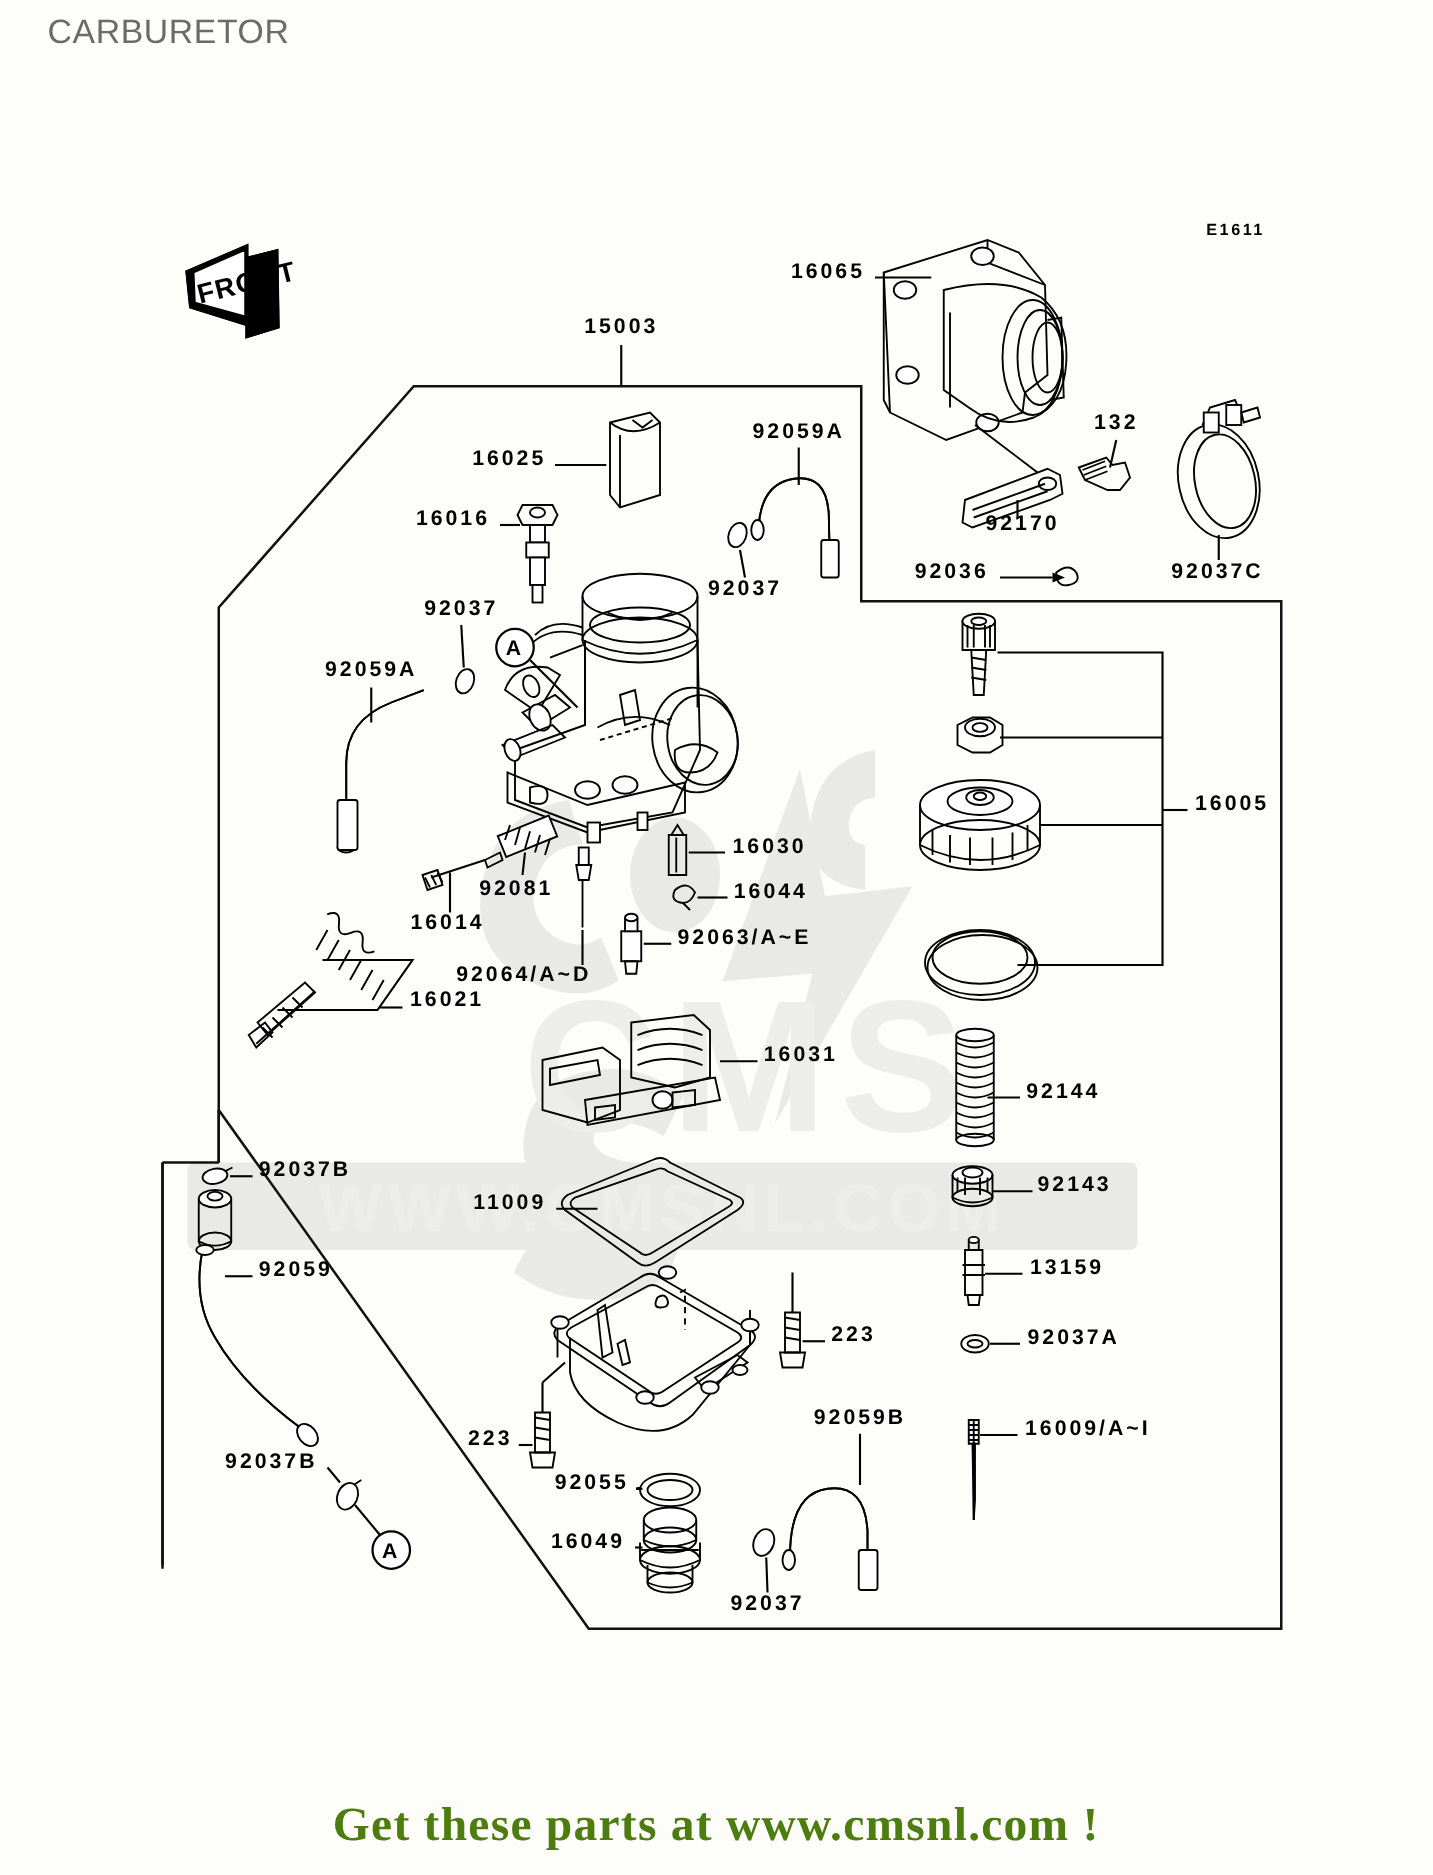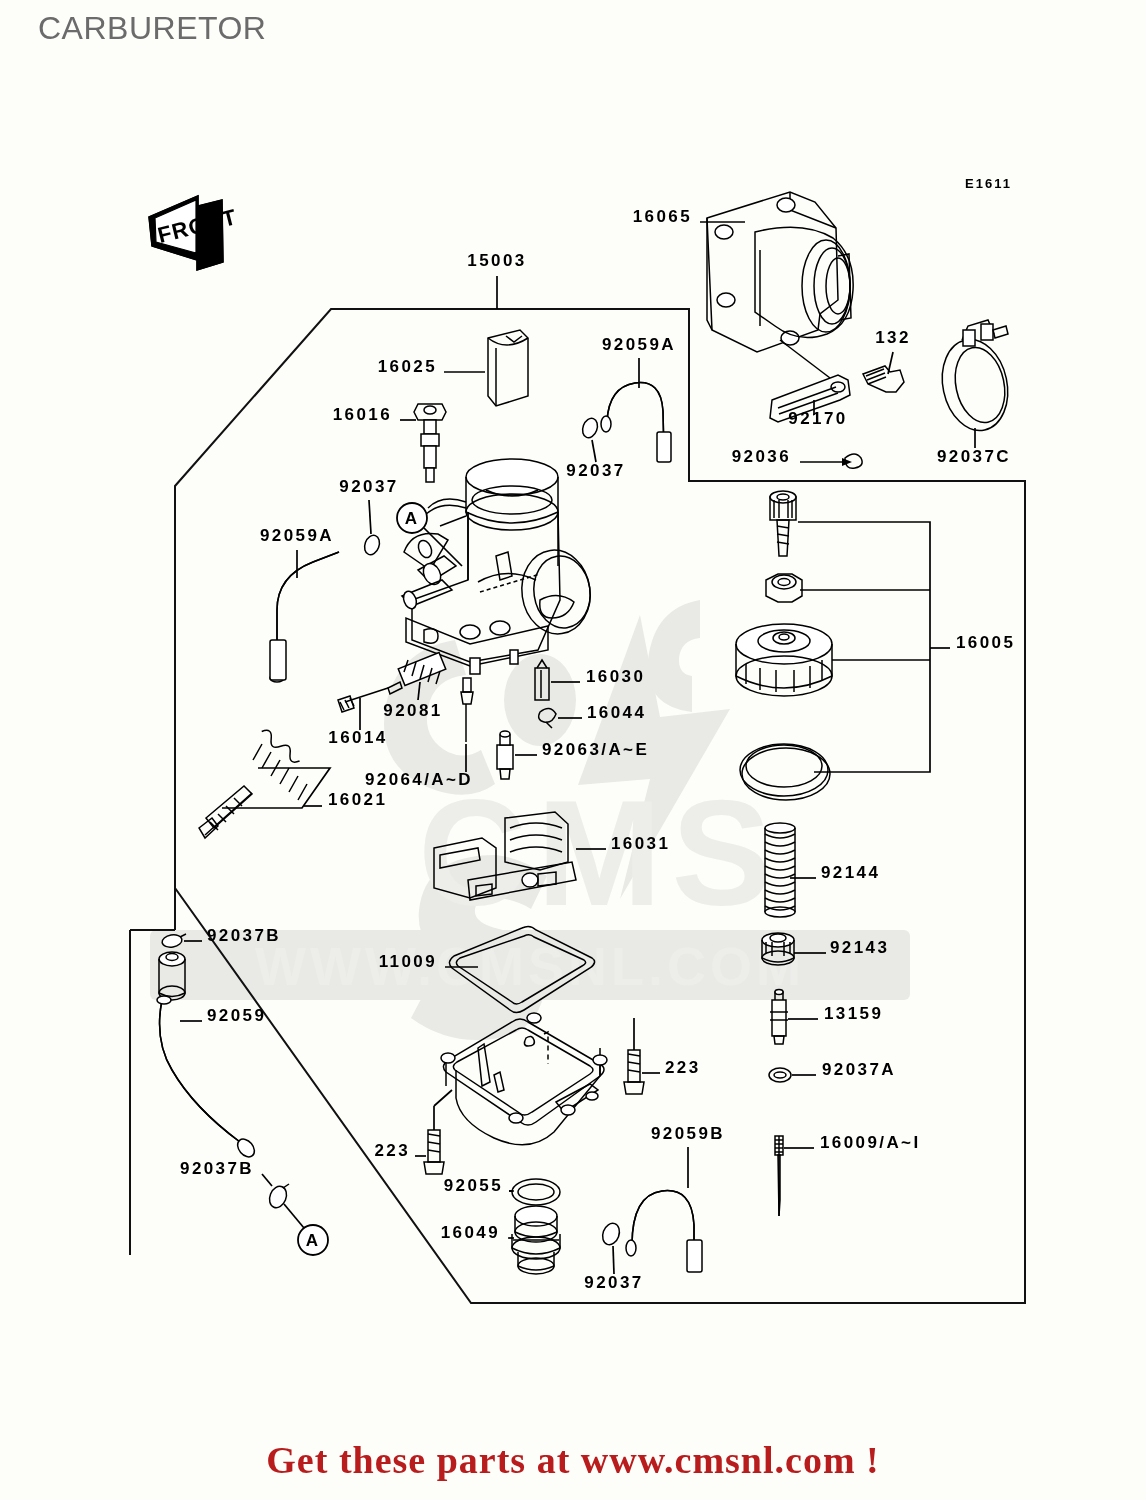--- a/index.html
+++ b/index.html
@@ -1,21 +1,21 @@
 <!DOCTYPE html>
 <html><head>
 <meta charset="utf-8">
 <style>
   html,body{margin:0;padding:0;background:#fdfdfa;}
   body{width:1146px;height:1500px;position:relative;overflow:hidden;
        font-family:"Liberation Sans",sans-serif;}
-  #page-title{position:absolute;left:38px;top:10px;font-size:32px;color:#6b6b6b;letter-spacing:.5px;}
+  #page-title{position:absolute;left:38px;top:10px;font-size:27px;color:#6b6b6b;letter-spacing:.5px;}
   #diagram-svg{position:absolute;left:0;top:0;width:1146px;height:1500px;}
   #footer-note{position:absolute;left:0;top:1438px;width:1146px;text-align:center;
-      font-family:"Liberation Serif",serif;font-weight:bold;font-size:38px;color:#b91c1c;letter-spacing:1px;}
+      font-family:"Liberation Serif",serif;font-weight:bold;font-size:38px;color:#4d7c0f;letter-spacing:1px;}
   .lbl{font-family:"Liberation Sans",sans-serif;font-size:17px;font-weight:bold;fill:#000;letter-spacing:2.4px;}
   .lbl-sm{font-family:"Liberation Sans",sans-serif;font-size:13px;font-weight:bold;fill:#000;letter-spacing:2px;}
   .ld{stroke:#000;stroke-width:1.7;fill:none;}
   .bx{stroke:#111;stroke-width:2;fill:none;}
   .pt{stroke:#000;stroke-width:1.5;fill:none;}
   .ptf{stroke:#000;stroke-width:1.5;fill:#fff;}
   .wm{fill:#e9e9e6;}
   .wmtxt{font-family:"Liberation Sans",sans-serif;font-weight:bold;fill:#ededea;}
   .cir{stroke:#000;stroke-width:1.8;fill:#fff;}
 </style>

